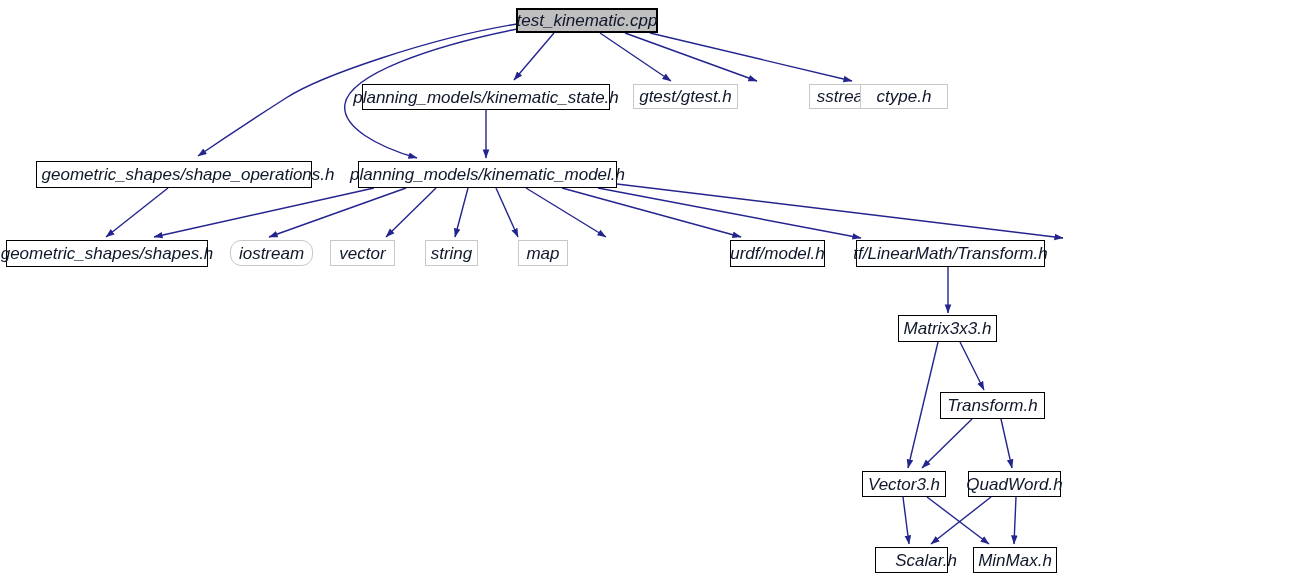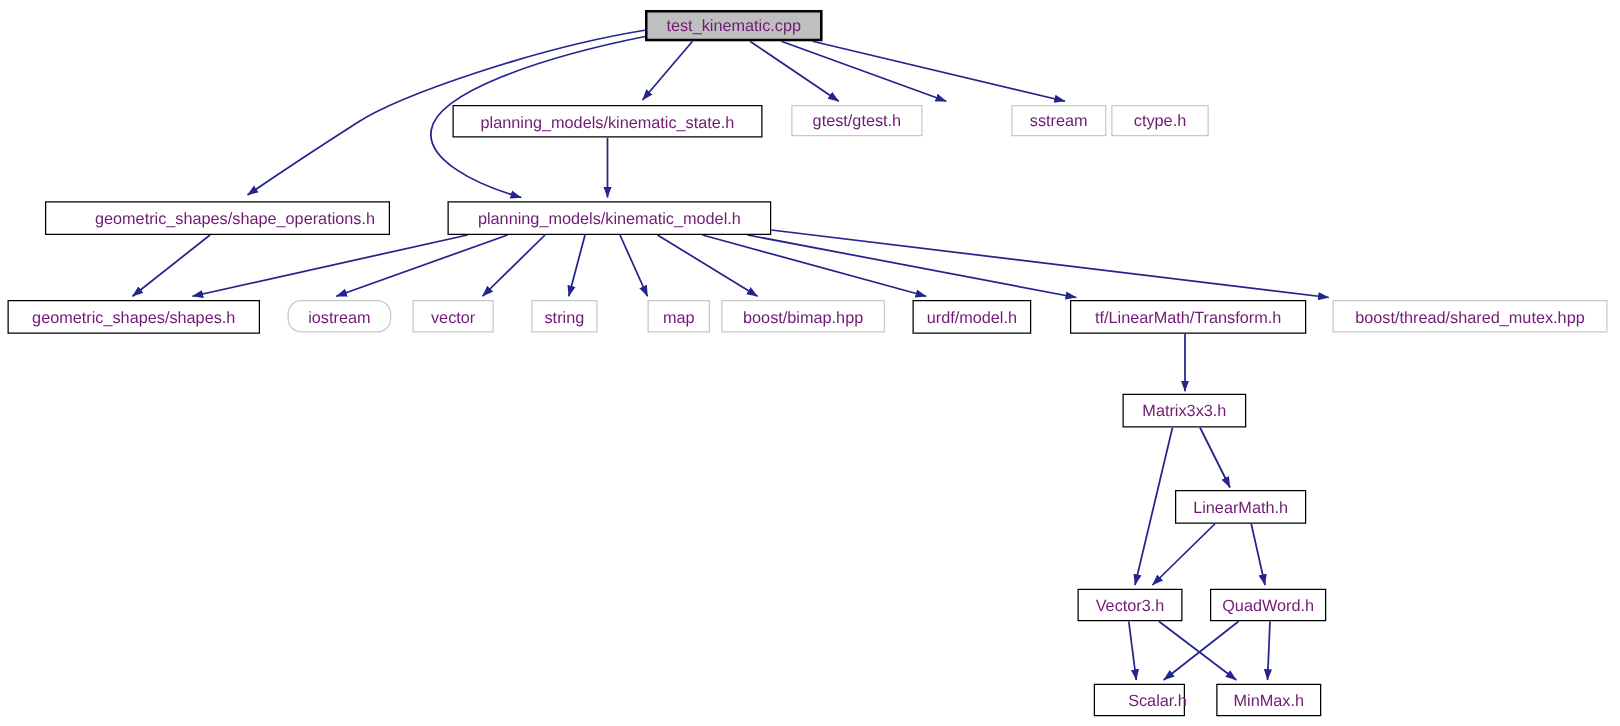--- a/index.html
+++ b/index.html
@@ -8,22 +8,23 @@
     width:1296px;height:581px;
     background:#ffffff;
     font-family:"Liberation Sans", sans-serif;
     overflow:hidden;
   }
   #edges{position:absolute;left:0;top:0;z-index:1;}
   .node{
     position:absolute;z-index:2;box-sizing:border-box;
     display:flex;align-items:center;justify-content:center;
     background:#ffffff;border:1px solid #000000;
-    font-size:13px;color:#701a75;white-space:nowrap;
+    font-size:17px;color:#0f172a;white-space:nowrap;
     line-height:1;
+    font-style:italic;
   }
   .node.main{background:#bfbfbf;border:2px solid #000000;}
   .node.ext{border:1px solid #c8c8c8;}
   .node.linked{cursor:pointer;}
 </style>
 </head>
 <body>
 
 <div id="canvas">
 
@@ -65,32 +66,30 @@
       <line x1="927" y1="497" x2="989" y2="544" marker-end="url(#arrow)"></line>
       <line x1="991" y1="497" x2="931" y2="544" marker-end="url(#arrow)"></line>
       <line x1="1016" y1="497" x2="1014" y2="544" marker-end="url(#arrow)"></line>
     </g>
   </svg>
 
   <div class="node main" style="left:516px;top:8px;width:142px;height:25px;">test_kinematic.cpp</div>
   <div class="node linked" style="left:362px;top:84px;width:248px;height:26px;">planning_models/kinematic_state.h</div>
   <div class="node ext" style="left:633px;top:84px;width:105px;height:25px;">gtest/gtest.h</div>
   <div class="node ext" style="left:762px;top:84px;width:76px;height:25px;margin-left:47px;">sstream</div>
-  <div class="node ext" style="left:860px;top:84px;width:78px;height:25px;margin-left:29px;">ctype.h</div>
+  <div class="node ext" style="left:860px;top:84px;width:88px;height:25px;">ctype.h</div>
   <div class="node linked" style="left:36px;top:161px;width:276px;height:27px;padding-left:28px;">geometric_shapes/shape_operations.h</div>
   <div class="node linked" style="left:358px;top:161px;width:259px;height:27px;">planning_models/kinematic_model.h</div>
   <div class="node linked" style="left:6px;top:240px;width:202px;height:27px;">geometric_shapes/shapes.h</div>
   <div class="node ext" style="left:230px;top:240px;width:83px;height:26px;border-radius:11px;">iostream</div>
   <div class="node ext" style="left:330px;top:240px;width:65px;height:26px;">vector</div>
   <div class="node ext" style="left:425px;top:240px;width:53px;height:26px;">string</div>
   <div class="node ext" style="left:502px;top:240px;width:50px;height:26px;margin-left:16px;">map</div>
-  <div class="node ext" style="left:577px;top:240px;width:131px;height:26px;">boost/bimap.hpp</div>
   <div class="node linked" style="left:730px;top:240px;width:95px;height:27px;">urdf/model.h</div>
   <div class="node linked" style="left:856px;top:240px;width:189px;height:27px;">tf/LinearMath/Transform.h</div>
-  <div class="node ext" style="left:1066px;top:240px;width:220px;height:26px;">boost/thread/shared_mutex.hpp</div>
   <div class="node linked" style="left:898px;top:315px;width:99px;height:27px;">Matrix3x3.h</div>
-  <div class="node linked" style="left:940px;top:392px;width:105px;height:27px;">LinearMath.h</div>
+  <div class="node linked" style="left:940px;top:392px;width:105px;height:27px;">Transform.h</div>
   <div class="node linked" style="left:862px;top:471px;width:84px;height:26px;">Vector3.h</div>
   <div class="node linked" style="left:968px;top:471px;width:93px;height:26px;">QuadWord.h</div>
   <div class="node linked" style="left:875px;top:547px;width:73px;height:26px;padding-left:29px;">Scalar.h</div>
   <div class="node linked" style="left:973px;top:547px;width:84px;height:26px;">MinMax.h</div>
 
 </div>
 
 </body></html>

